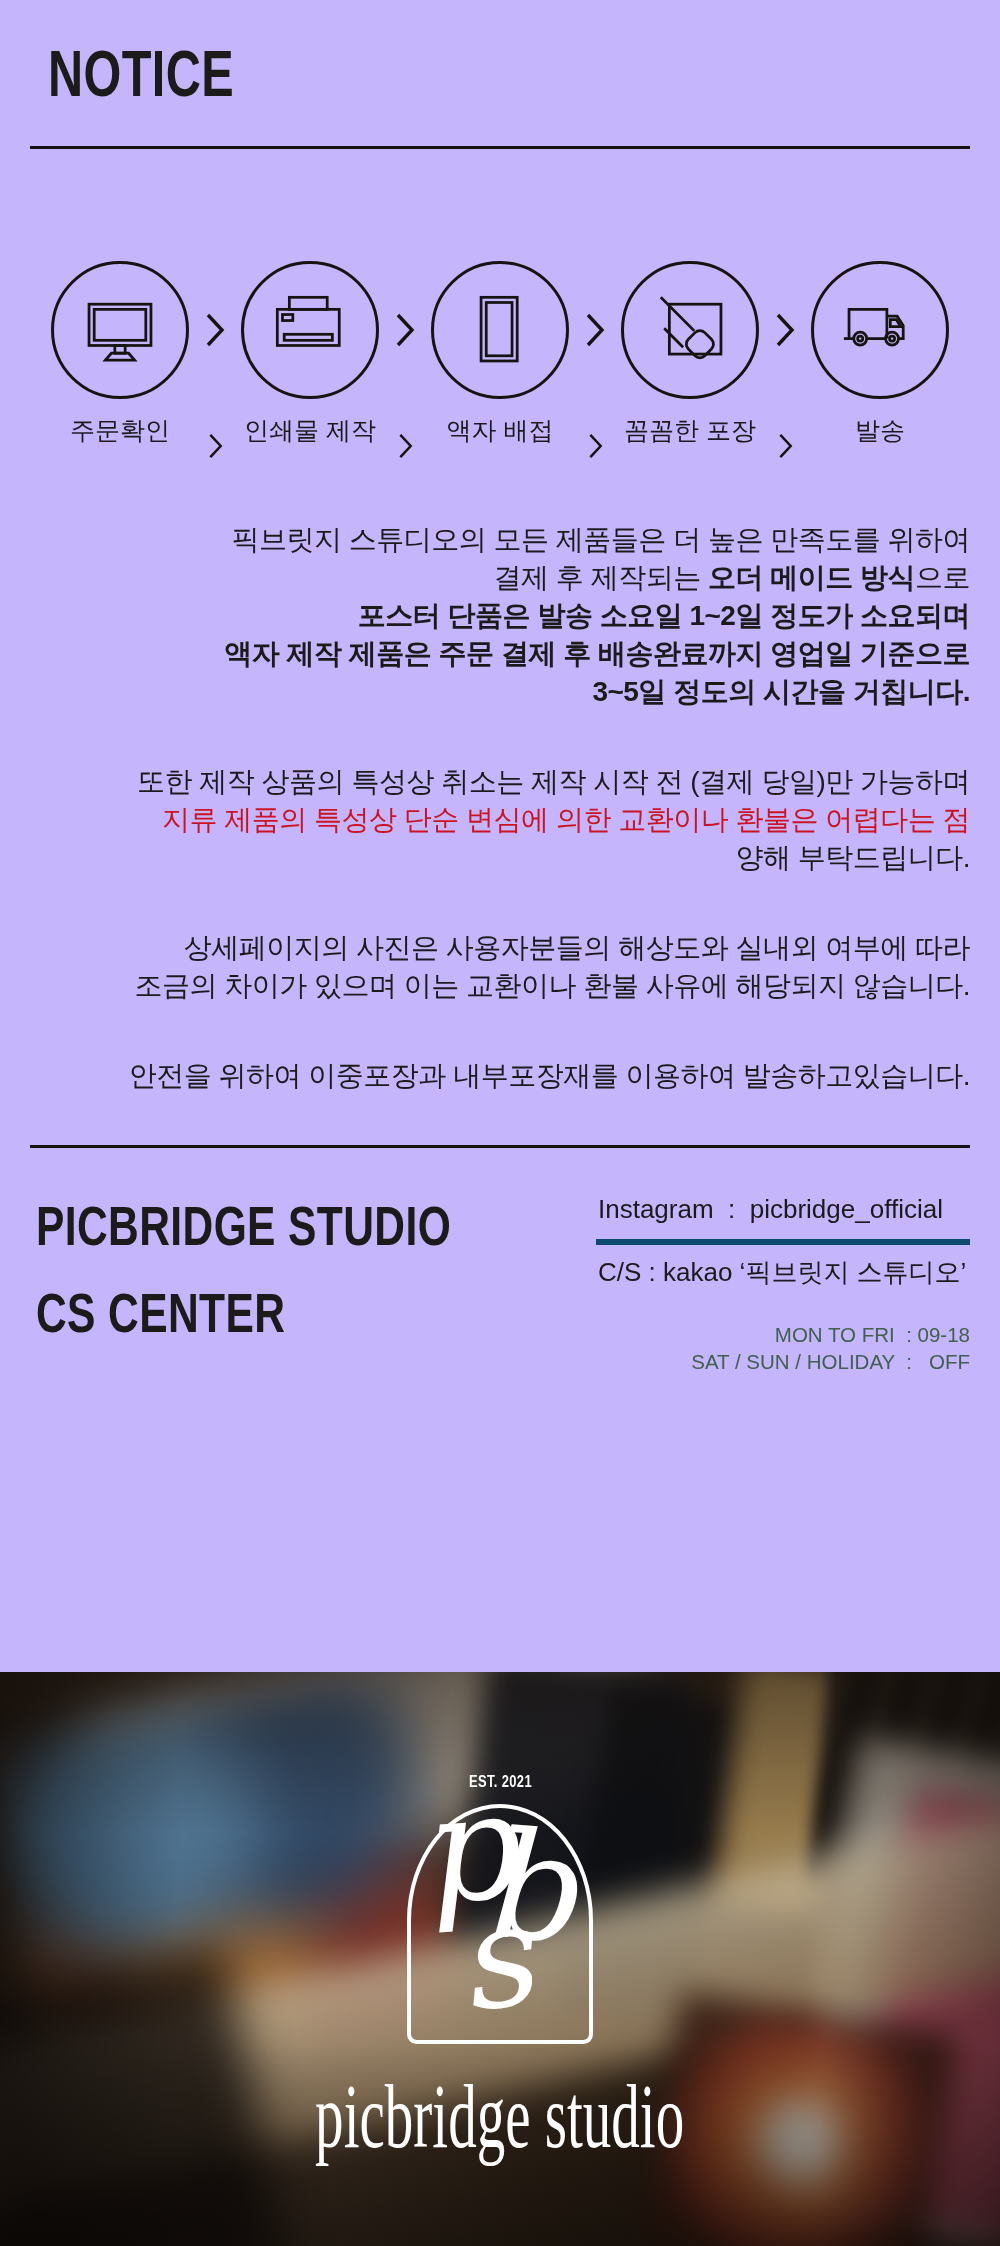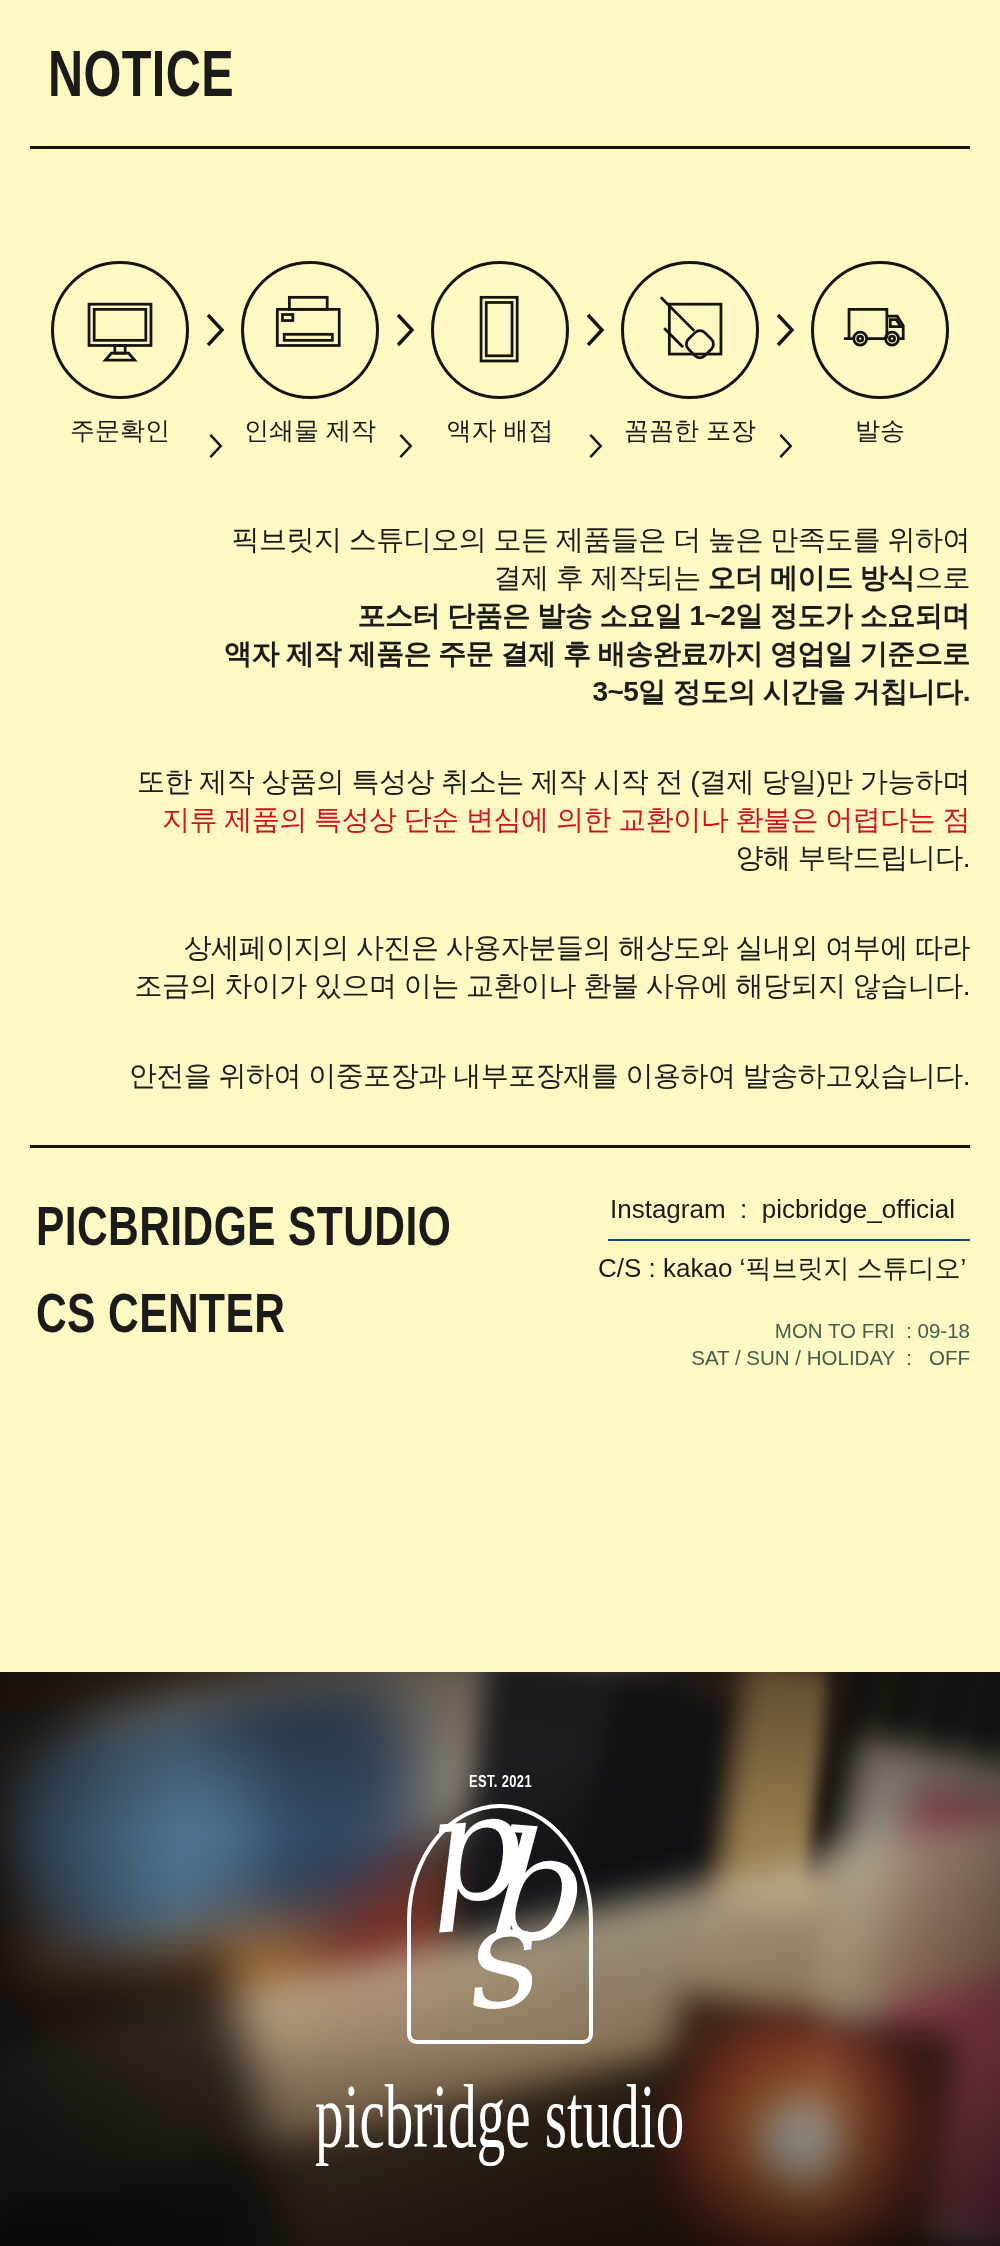--- a/index.html
+++ b/index.html
@@ -1,18 +1,18 @@
 <!DOCTYPE html>
 <html><head>
 <meta charset="utf-8">
 <style>
   html,body{margin:0;padding:0;background:#e8e6dc;}
   .page{
     position:relative;width:1000px;height:2246px;margin:0 auto;
-    background:#fef9c3;color:#1b1b19;overflow:hidden;
+    background:#c4b5fd;color:#1b1b19;overflow:hidden;
     font-family:"Liberation Sans", sans-serif;
   }
   .cond{display:inline-block;transform:scaleX(0.76);transform-origin:0 50%;font-weight:700;letter-spacing:.5px;}
   h1{margin:0;padding:42px 0 0 48px;font-size:64px;line-height:1;font-weight:700;}
   .rule{border:none;border-top:3px solid #15130f;margin:40px 30px 0;}
   .rule2{margin-top:50px;}
 
   
   .steps{margin-top:112px;display:flex;justify-content:center;align-items:flex-start;}
   .step{width:140px;flex:0 0 140px;text-align:center;}
@@ -29,21 +29,21 @@
   .paras p{margin:0 0 52px;text-align:right;}
   .paras p:last-child{margin-bottom:0;}
   .seg.b{font-weight:700;}
   .seg.rb{font-weight:400;color:#cd1320;}
 
   
   .cs{display:flex;justify-content:space-between;align-items:flex-start;padding:34px 30px 0 36px;}
   .cs h2{margin:0;font-size:56px;line-height:1.56;font-weight:700;}
   .contact{width:374px;font-size:26px;padding-top:2px;}
   .contact-row{padding:10px 0 14px 2px;white-space:pre;}
-  .contact-row.divided{border-bottom:2px solid #0c4a6e;margin-left:12px;}
+  .contact-row.divided{border-bottom:6px solid #0c4a6e;}
   .hours{margin-top:17px;text-align:right;color:#41604e;font-size:20.5px;line-height:27px;white-space:pre;}
 
   
   .photo{position:absolute;left:0;top:1672px;width:1000px;height:574px;overflow:hidden;
          background:linear-gradient(105deg,#241a12 0%,#4a3a2c 35%,#332619 60%,#1a120c 100%);}
   .photo .blob{position:absolute;z-index:1;}
   .b-mat{left:90px;top:-20px;width:560px;height:190px;background:#ddd5c4;opacity:.7;transform:rotate(-14deg);filter:blur(26px);}
   .b-paint{left:10px;top:30px;width:440px;height:360px;transform:rotate(-10deg);filter:blur(22px);opacity:.92;
     background:
       radial-gradient(circle at 30% 30%, #4f7da3 0 22%, transparent 42%),

